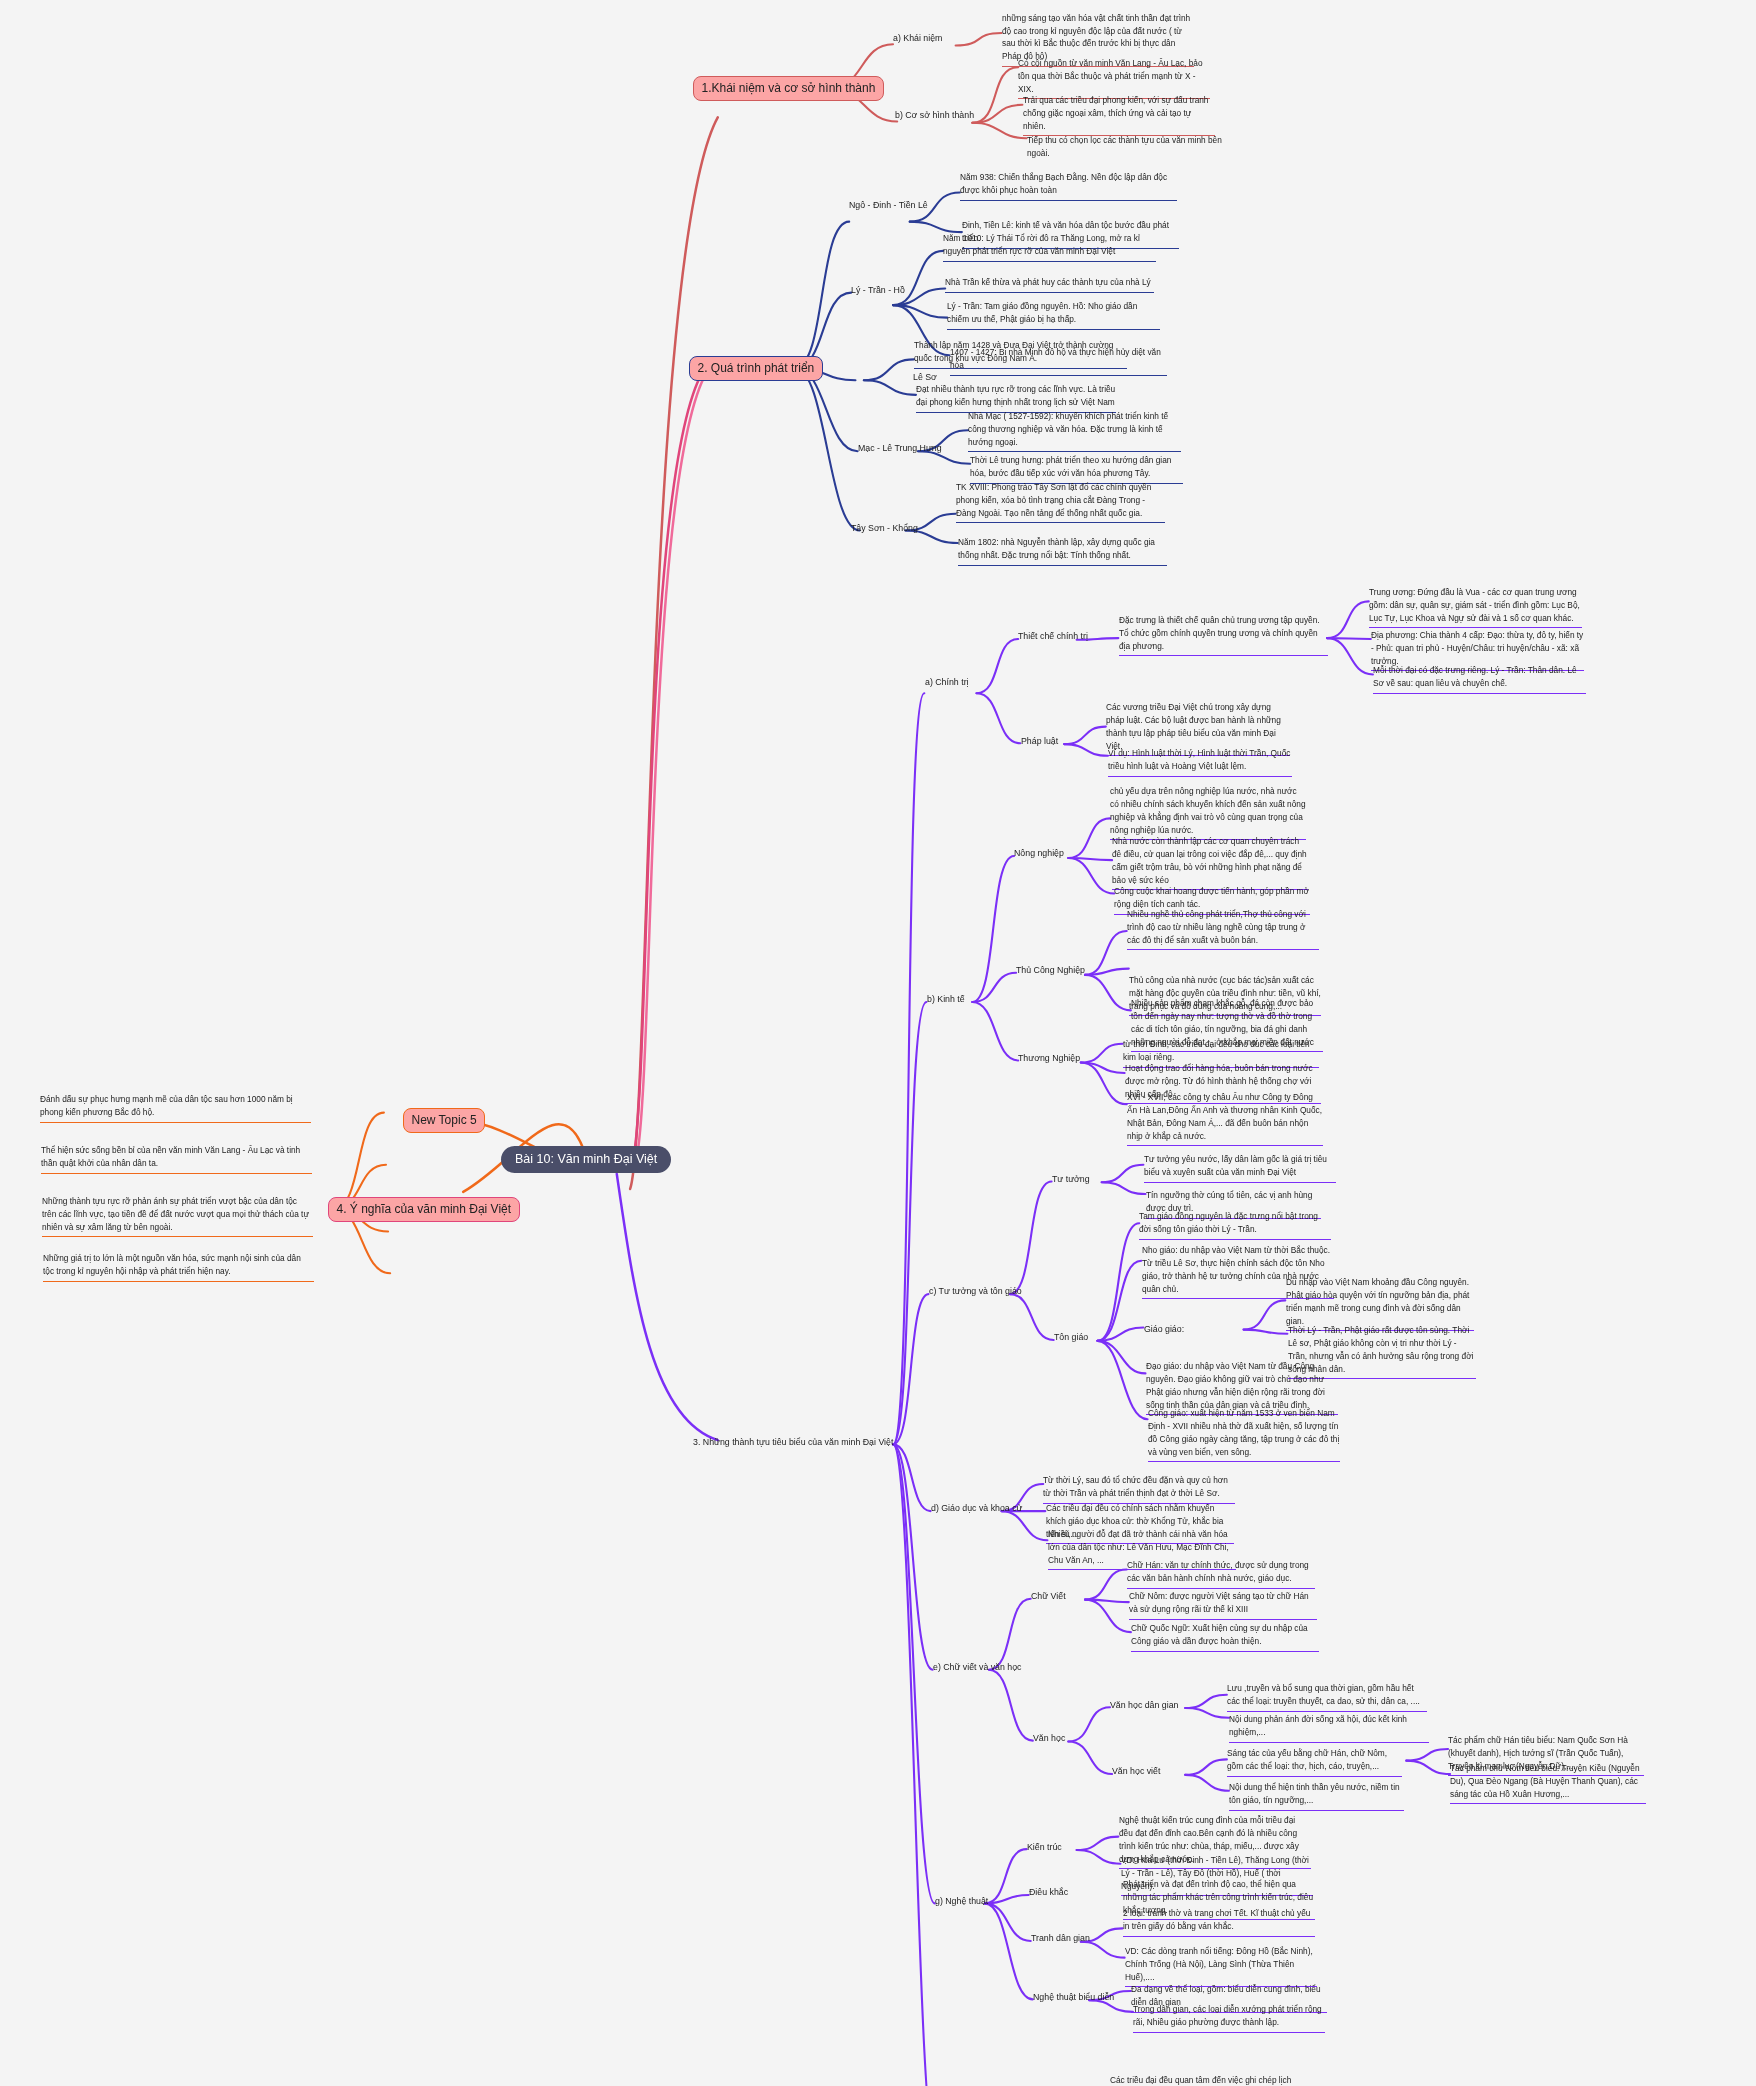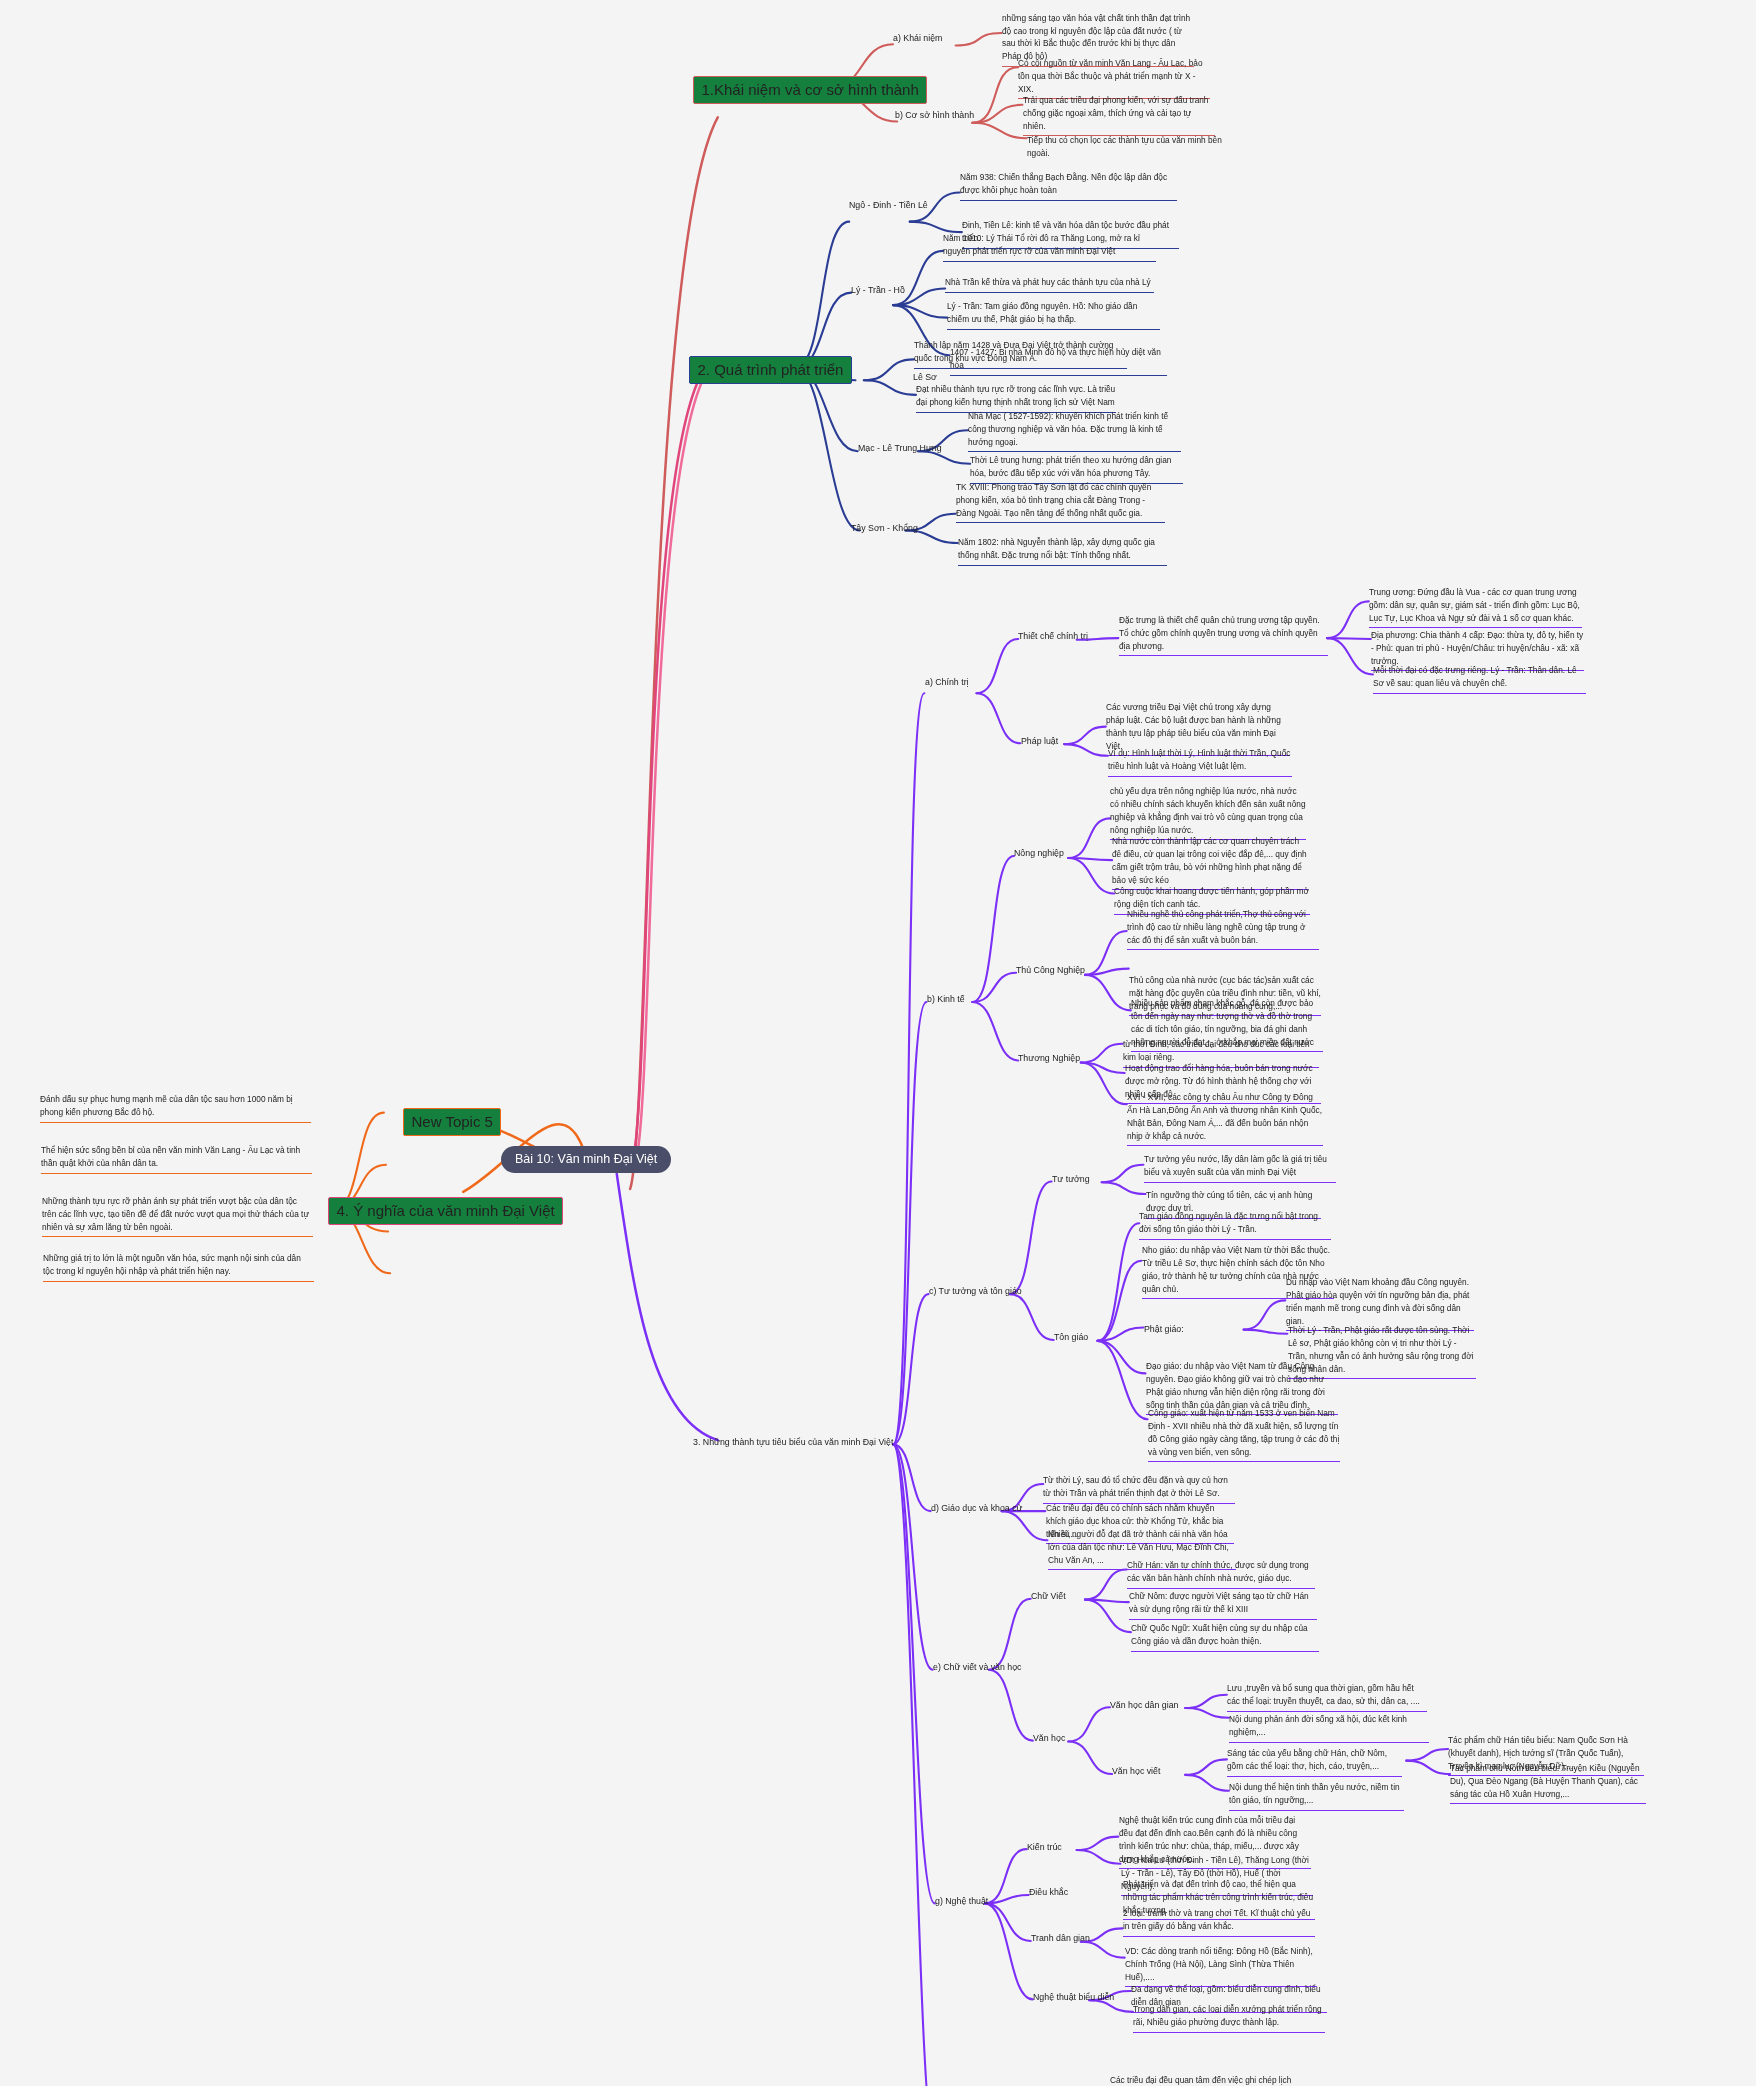--- a/index.html
+++ b/index.html
@@ -4,22 +4,22 @@
 <style>
   html,body{margin:0;padding:0;background:#f4f4f4;}
   body{font-family:"Liberation Sans",sans-serif;}
   #canvas{position:relative;width:1756px;height:2322px;background:#f4f4f4;overflow:hidden;}
   #links{position:absolute;left:0;top:0;width:1756px;height:2322px;pointer-events:none;}
   .node{position:absolute;box-sizing:border-box;}
   
   .root{background:#4a4e69;color:#fff;border-radius:14px;padding:5.8px 14px;font-size:12.5px;
         white-space:nowrap;line-height:1.2;}
   
-  .pill{background:#15803d;border:1.3px solid #cf5b5b;border-radius:2px;padding:3.8px 7.5px;
-        font-size:15px;color:#222;white-space:nowrap;line-height:1.25;}
+  .pill{background:#fca5a5;border:1.3px solid #cf5b5b;border-radius:8px;padding:3.8px 7.5px;
+        font-size:12px;color:#222;white-space:nowrap;line-height:1.25;}
   .pill.c-red{border-color:#cf5b5b;}
   .pill.c-blue{border-color:#2a3c94;}
   .pill.c-orange{border-color:#f0691a;}
   .pill.c-pink{border-color:#e0457b;}
   
   .lbl{font-size:8.8px;color:#1c1c1c;white-space:nowrap;line-height:1.3;}
   
   .leaf{font-size:8.3px;color:#1c1c1c;line-height:1.55;padding-bottom:2.9px;
         border-bottom:1.3px solid #888;}
   .leaf.c-red{border-bottom-color:#cf5b5b;}
@@ -244,21 +244,21 @@
   <div class="node leaf c-purple" style="left:1127px;top:1091px;width:196px;">XVI - XVII, các công ty châu Âu như Công ty Đông Ấn Hà Lan,Đông Ấn Anh và thương nhân Kinh Quốc, Nhật Bản, Đông Nam Á,... đã đến buôn bán nhộn nhịp ở khắp cả nước.</div>
 
   <div class="node lbl" style="left:929px;top:1286px;">c) Tư tưởng và tôn giáo</div>
   <div class="node lbl" style="left:1052px;top:1174px;">Tư tưởng</div>
   <div class="node leaf c-purple" style="left:1144px;top:1153px;width:192px;">Tư tưởng yêu nước, lấy dân làm gốc là giá trị tiêu biểu và xuyên suất của văn minh Đại Việt</div>
   <div class="node leaf c-purple" style="left:1146px;top:1189px;width:175px;">Tín ngưỡng thờ cúng tổ tiên, các vị anh hùng được duy trì.</div>
 
   <div class="node lbl" style="left:1054px;top:1332px;">Tôn giáo</div>
   <div class="node leaf c-purple" style="left:1139px;top:1210px;width:192px;">Tam giáo đồng nguyên là đặc trưng nổi bật trong đời sống tôn giáo thời Lý - Trần.</div>
   <div class="node leaf c-purple" style="left:1142px;top:1244px;width:192px;">Nho giáo: du nhập vào Việt Nam từ thời Bắc thuộc. Từ triều Lê Sơ, thực hiện chính sách độc tôn Nho giáo, trở thành hệ tư tưởng chính của nhà nước quân chủ.</div>
-  <div class="node lbl" style="left:1144px;top:1324px;">Phật giáo:</div>
+  <div class="node lbl" style="left:1144px;top:1324px;">Giáo giáo:</div>
   <div class="node leaf c-purple" style="left:1286px;top:1276px;width:188px;">Du nhập vào Việt Nam khoảng đầu Công nguyên. Phật giáo hòa quyện với tín ngưỡng bản địa, phát triển mạnh mẽ trong cung đình và đời sống dân gian.</div>
   <div class="node leaf c-purple" style="left:1288px;top:1324px;width:188px;">Thời Lý - Trần, Phật giáo rất được tôn sùng. Thời Lê sơ, Phật giáo không còn vị tri như thời Lý - Trần, nhưng vẫn có ảnh hưởng sâu rộng trong đời sống nhân dân.</div>
   <div class="node leaf c-purple" style="left:1146px;top:1360px;width:192px;">Đạo giáo: du nhập vào Việt Nam từ đầu Công nguyên. Đạo giáo không giữ vai trò chủ đạo như Phật giáo nhưng vẫn hiện diện rộng rãi trong đời sống tinh thần của dân gian và cả triều đình.</div>
   <div class="node leaf c-purple" style="left:1148px;top:1407px;width:192px;">Công giáo: xuất hiện từ năm 1533 ở ven biển Nam Định - XVII nhiều nhà thờ đã xuất hiện, số lượng tín đồ Công giáo ngày càng tăng, tập trung ở các đô thị và vùng ven biển, ven sông.</div>
 
   <div class="node lbl" style="left:931px;top:1503px;">d) Giáo dục và khoa cử</div>
   <div class="node leaf c-purple" style="left:1043px;top:1474px;width:192px;">Từ thời Lý, sau đó tổ chức đều đặn và quy củ hơn từ thời Trần và phát triển thịnh đạt ở thời Lê Sơ.</div>
   <div class="node leaf c-purple" style="left:1046px;top:1502px;width:188px;">Các triều đại đều có chính sách nhằm khuyến khích giáo dục khoa cử: thờ Khổng Tử, khắc bia tiến sĩ,...</div>
   <div class="node leaf c-purple" style="left:1048px;top:1528px;width:188px;">Nhiều người đỗ đạt đã trở thành cái nhà văn hóa lớn của dân tộc như: Lê Văn Hưu, Mạc Đĩnh Chi, Chu Văn An, ...</div>
 

